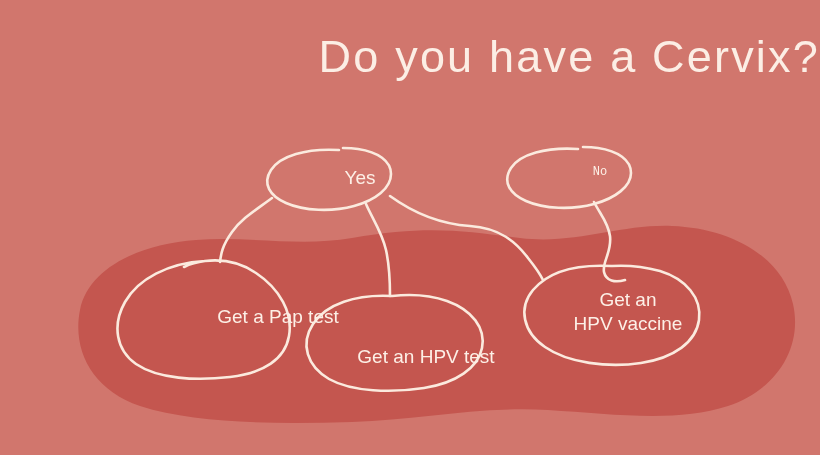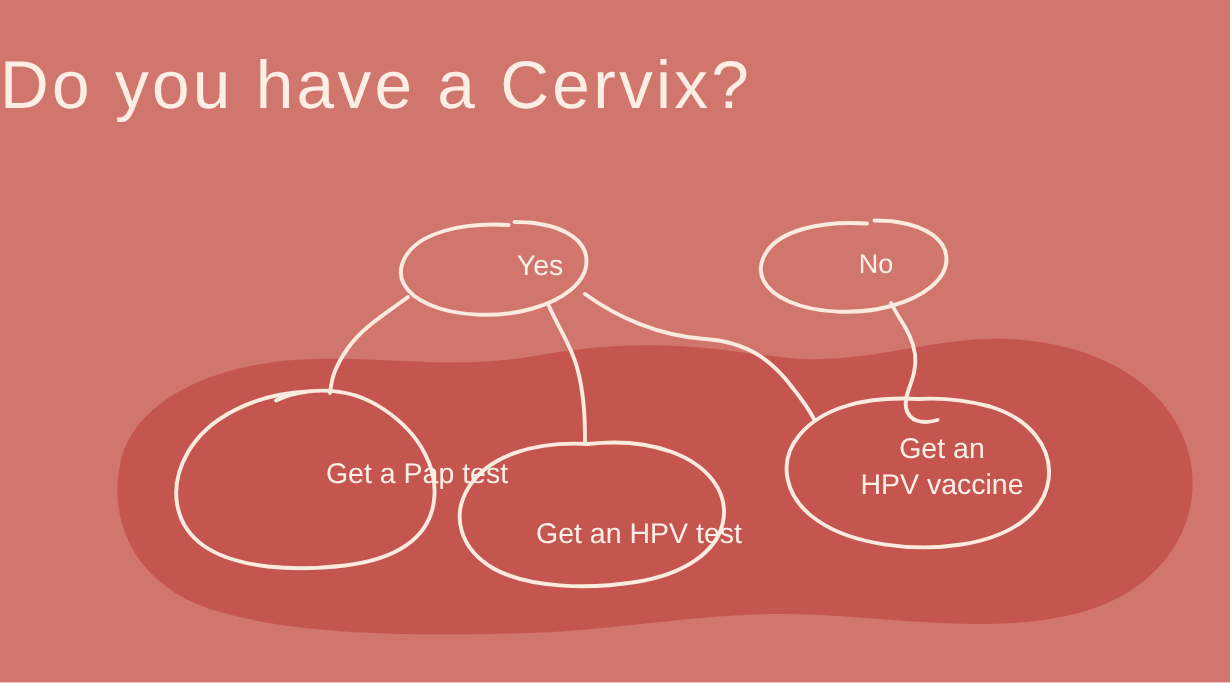--- a/index.html
+++ b/index.html
@@ -18,21 +18,21 @@
     position: absolute;
     inset: 0;
     width: 820px;
     height: 455px;
   }
   #title {
     position: absolute;
     left: 0;
     top: 32px;
     width: 820px;
-    text-align: left;
+    text-align: right;
     color: #fceee5;
     font-size: 45px;
     font-weight: 300;
     letter-spacing: 2.2px;
     line-height: 1.1;
     white-space: nowrap;
     -webkit-font-smoothing: antialiased;
   }
   #flow {
     position: absolute;
@@ -45,21 +45,21 @@
     color: #fdf0e7;
     font-weight: 400;
     text-align: center;
     line-height: 1.28;
     white-space: pre-line;
     -webkit-font-smoothing: antialiased;
     pointer-events: none;
     margin-left: 30px;
   }
   .lbl-yes   { left: 268px; top: 166px; width: 124px; font-size: 19px; }
-  .lbl-no    { left: 492px; top: 165px; width: 124px; font-size: 18px; }
+  .lbl-no    { left: 508px; top: 165px; width: 124px; font-size: 12px; font-family: Liberation Mono, monospace; }
   .lbl-pap   { left: 120px; top: 305px; width: 172px; font-size: 19px; padding-left: 42px; }
   .lbl-hpvt  { left: 307px; top: 345px; width: 178px; font-size: 19px; }
   .lbl-hpvv  { left: 509px; top: 288px; width: 178px; font-size: 19px; }
 </style>
 </head>
 <body>
 
 <div id="stage">
 
   <svg id="bg-layer" viewBox="0 0 820 455" xmlns="http://www.w3.org/2000/svg">

